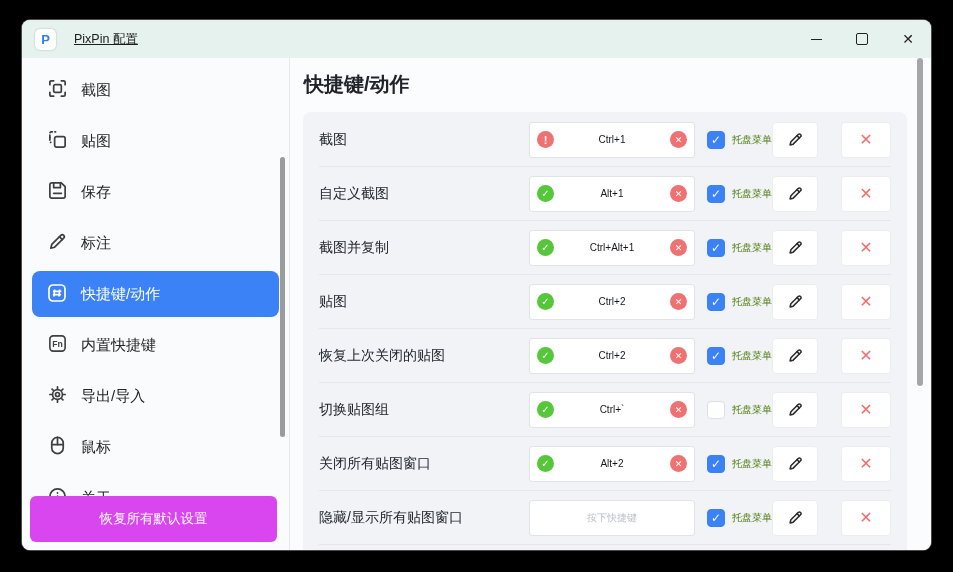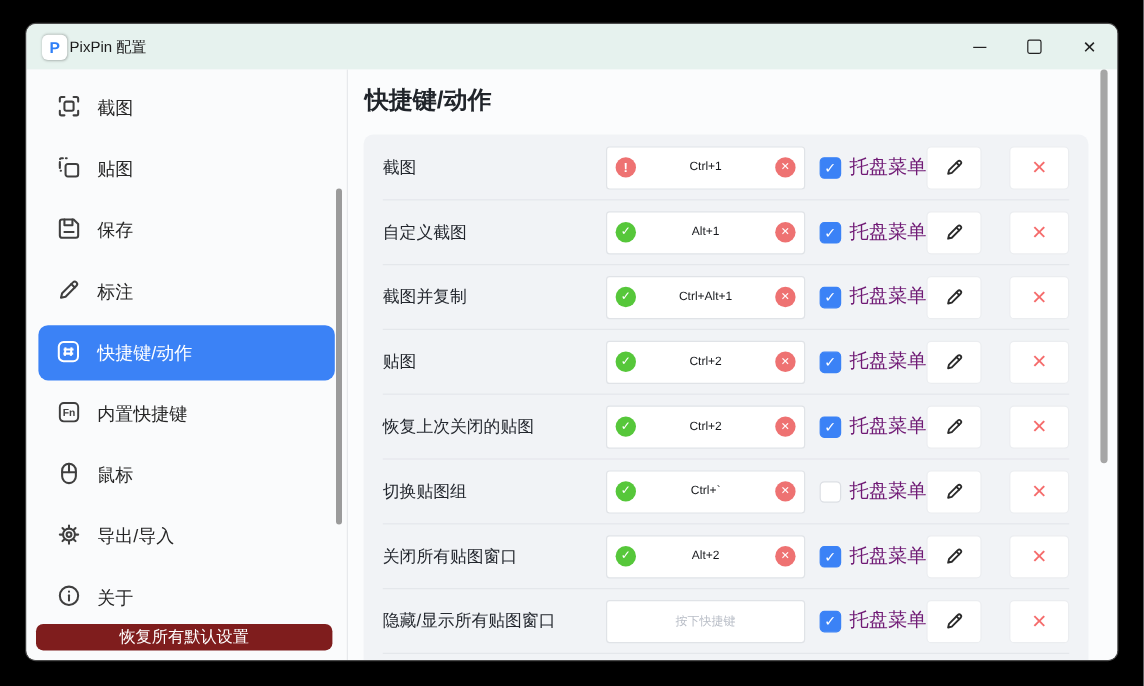--- a/index.html
+++ b/index.html
@@ -12,39 +12,39 @@
     position:absolute;left:22px;top:20px;width:909px;height:530px;
     background:#fbfcfd;border-radius:8px;overflow:hidden;
     box-shadow:0 0 0 1px #4a4a4a,0 6px 18px rgba(0,0,0,.55);
   }
   
   .titlebar{height:38px;background:#e6f2ee;display:flex;align-items:center;padding-left:13px;}
   .app-logo{
     width:21px;height:21px;background:#fff;border-radius:5px;display:flex;align-items:center;justify-content:center;
     font-weight:bold;font-size:13px;color:#2f7ff7;box-shadow:0 0 2px rgba(0,0,0,.25);
   }
-  .app-title{margin-left:2px;font-size:12.5px;color:#1c1c1c;}
+  .app-title{margin-left:18px;font-size:12.5px;color:#1c1c1c;text-decoration:underline;}
   .win-controls{margin-left:auto;display:flex;height:100%;}
   .win-btn{width:46px;height:100%;display:flex;align-items:center;justify-content:center;color:#222;font-size:13px;cursor:default;}
   .glyph-min{display:block;width:11px;height:0;border-top:1.4px solid #222;}
   .glyph-max{display:block;width:10px;height:10px;border:1.3px solid #222;border-radius:2px;}
   .glyph-close{font-size:14px;line-height:1;}
   
   .sidebar{position:absolute;left:0;top:38px;bottom:0;width:267px;background:#fafbfc;border-right:1px solid #e7e9ec;}
   .side-items{padding-top:9px;}
   .side-item{
     height:46px;margin:0 10px 5px 10px;border-radius:8px;display:flex;align-items:center;
     padding-left:13px;gap:12px;font-size:15px;color:#262626;cursor:default;
   }
   .side-item[data-active="true"]{background:#3b82f6;color:#fff;}
   .side-icon{width:24px;height:24px;display:flex;justify-content:center;color:#3f3f3f;}
   .side-item[data-active="true"] .side-icon{color:#fff;}
   .side-icon svg{display:block;}
   .restore-btn{
-    position:absolute;left:8px;right:12px;bottom:8px;height:22px;background:#7f1d1d;border-radius:6px;
+    position:absolute;left:8px;right:12px;bottom:8px;height:46px;background:#d946ef;border-radius:6px;
     color:#fff;font-size:13.5px;display:flex;align-items:center;justify-content:center;cursor:default;
   }
   .side-scrollbar{position:absolute;left:258px;top:99px;width:5px;height:280px;background:#9b9b9b;border-radius:3px;}
   
   .main{position:absolute;left:268px;top:38px;right:0;bottom:0;background:#fbfcfd;}
   .main-title{margin:12px 0 0 14px;font-size:20px;font-weight:600;color:#20242a;line-height:28px;}
   .panel{
     margin:14px 0 0 13px;width:604px;height:452px;background:#f1f3f6;border-radius:8px;
     padding:1px 16px 0 16px;box-sizing:border-box;
   }
@@ -66,21 +66,21 @@
   .hk-text{flex:1;text-align:center;font-size:10px;color:#16181c;overflow:hidden;white-space:nowrap;}
   .hk-ph{display:none;color:#b9bec7;}
   .hk[data-status="empty"] .hk-ph{display:inline;text-align:center;}
   .cb{
     width:18px;height:18px;border-radius:4px;margin-left:12px;box-sizing:border-box;flex:none;
     background:#fff;border:1px solid #dcdfe4;display:flex;align-items:center;justify-content:center;cursor:default;
   }
   .cb[data-checked="true"]{background:#3b82f6;border-color:#3b82f6;}
   .cb-check{display:none;color:#fff;font-size:12px;line-height:1;font-weight:bold;}
   .cb[data-checked="true"] .cb-check{display:block;}
-  .tray-label{font-size:16px;margin-left:7px;color:#701a75;}
+  .tray-label{font-size:10px;margin-left:7px;color:#4d7c0f;}
   .btn-edit,.btn-del{
     height:36px;background:#fff;border:1px solid #ebedf0;border-radius:4px;
     display:flex;align-items:center;justify-content:center;box-sizing:border-box;cursor:default;flex:none;
   }
   .btn-edit{width:46px;margin-left:auto;color:#2b2b2b;}
   .btn-del{width:50px;margin-left:23px;color:#f56c6c;font-size:16px;font-weight:400;}
   .main-scrollbar{position:absolute;right:8px;top:0;width:6px;height:328px;background:#a6a6a6;border-radius:3px;}
 </style>
 </head>
 <body>
@@ -167,37 +167,37 @@
             <rect x="3" y="3" width="16" height="16" rx="3.5"></rect>
             <text x="11" y="14.6" text-anchor="middle" font-size="9" stroke="none" fill="currentColor" font-weight="bold">Fn</text>
           </svg>
         </span>
         <span class="side-label">内置快捷键</span>
       </div>
 
       <div class="side-item" data-active="false">
         <span class="side-icon">
           <svg width="21" height="21" viewBox="0 0 22 22" fill="none" stroke="currentColor" stroke-width="1.8" stroke-linecap="round">
+            <circle cx="11" cy="11" r="5.2"></circle>
+            <circle cx="11" cy="11" r="2.1"></circle>
+            <path d="M11 3 V5 M11 17 V19 M3 11 H5 M17 11 H19 M5.3 5.3 L6.8 6.8 M15.2 15.2 L16.7 16.7 M16.7 5.3 L15.2 6.8 M6.8 15.2 L5.3 16.7"></path>
+          </svg>
+        </span>
+        <span class="side-label">导出/导入</span>
+      </div>
+
+      <div class="side-item" data-active="false">
+        <span class="side-icon">
+          <svg width="21" height="21" viewBox="0 0 22 22" fill="none" stroke="currentColor" stroke-width="1.8" stroke-linecap="round">
             <rect x="5" y="2.5" width="12" height="17" rx="6"></rect>
             <path d="M11 2.5 V10"></path>
               <path d="M5 10 H17"></path>
           </svg>
         </span>
         <span class="side-label">鼠标</span>
-      </div>
-
-      <div class="side-item" data-active="false">
-        <span class="side-icon">
-          <svg width="21" height="21" viewBox="0 0 22 22" fill="none" stroke="currentColor" stroke-width="1.8" stroke-linecap="round">
-            <circle cx="11" cy="11" r="5.2"></circle>
-            <circle cx="11" cy="11" r="2.1"></circle>
-            <path d="M11 3 V5 M11 17 V19 M3 11 H5 M17 11 H19 M5.3 5.3 L6.8 6.8 M15.2 15.2 L16.7 16.7 M16.7 5.3 L15.2 6.8 M6.8 15.2 L5.3 16.7"></path>
-          </svg>
-        </span>
-        <span class="side-label">导出/导入</span>
       </div>
 
       <div class="side-item" data-active="false">
         <span class="side-icon">
           <svg width="21" height="21" viewBox="0 0 22 22" fill="none" stroke="currentColor" stroke-width="1.8" stroke-linecap="round">
             <circle cx="11" cy="11" r="8"></circle>
             <path d="M11 10.5 V15"></path>
               <path d="M11 7.2 V7.4"></path>
           </svg>
         </span>

